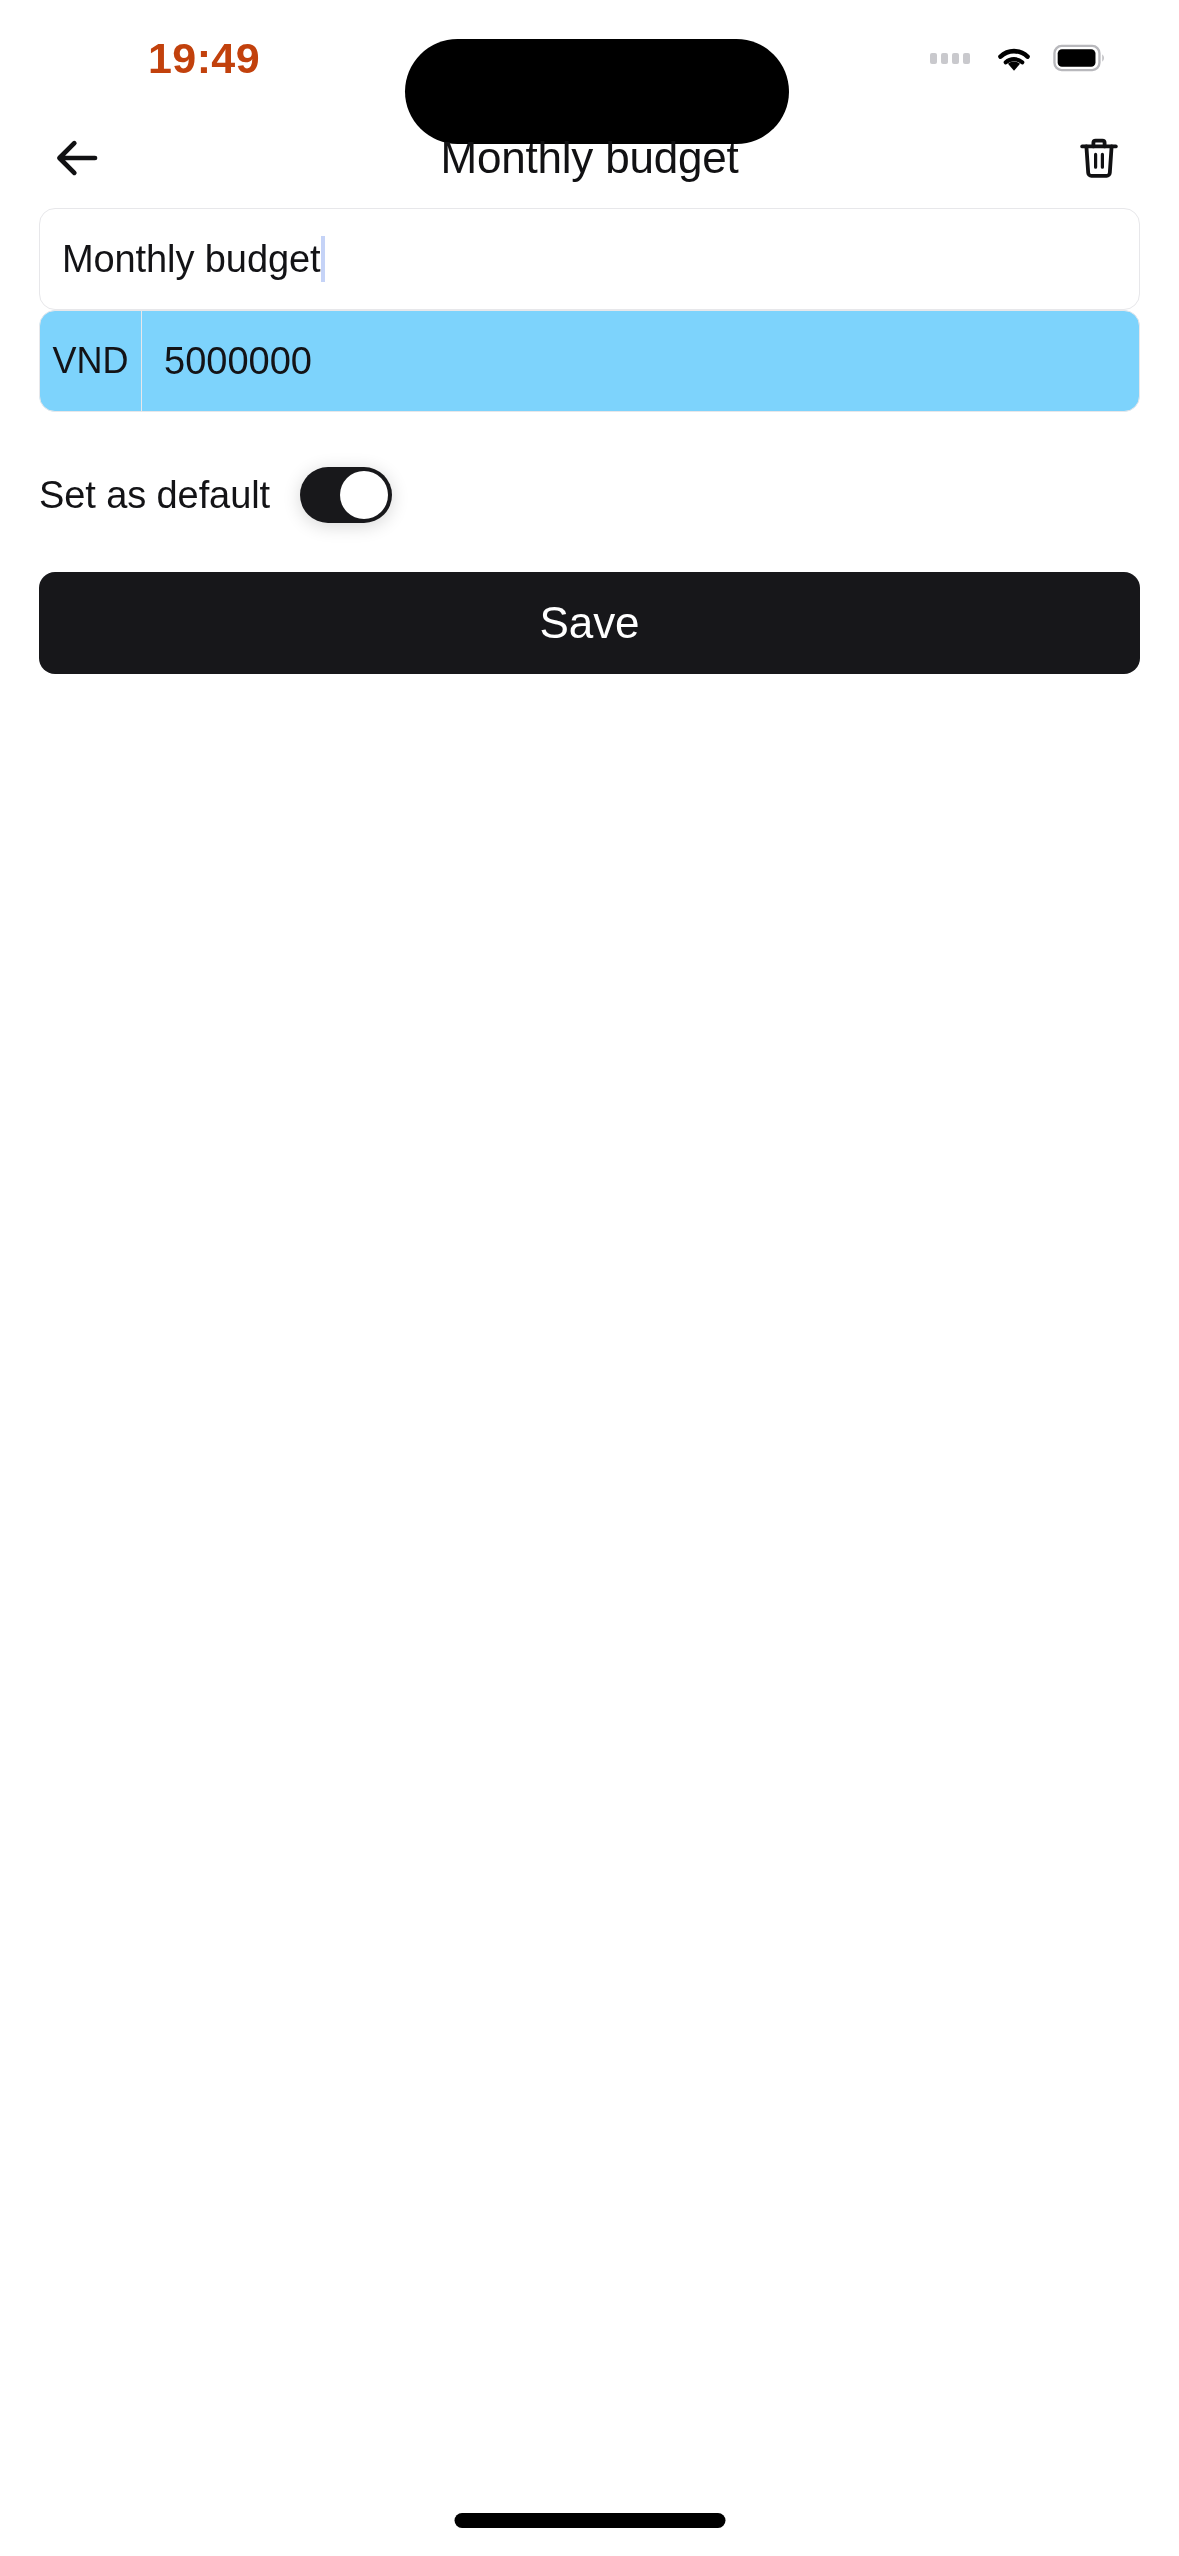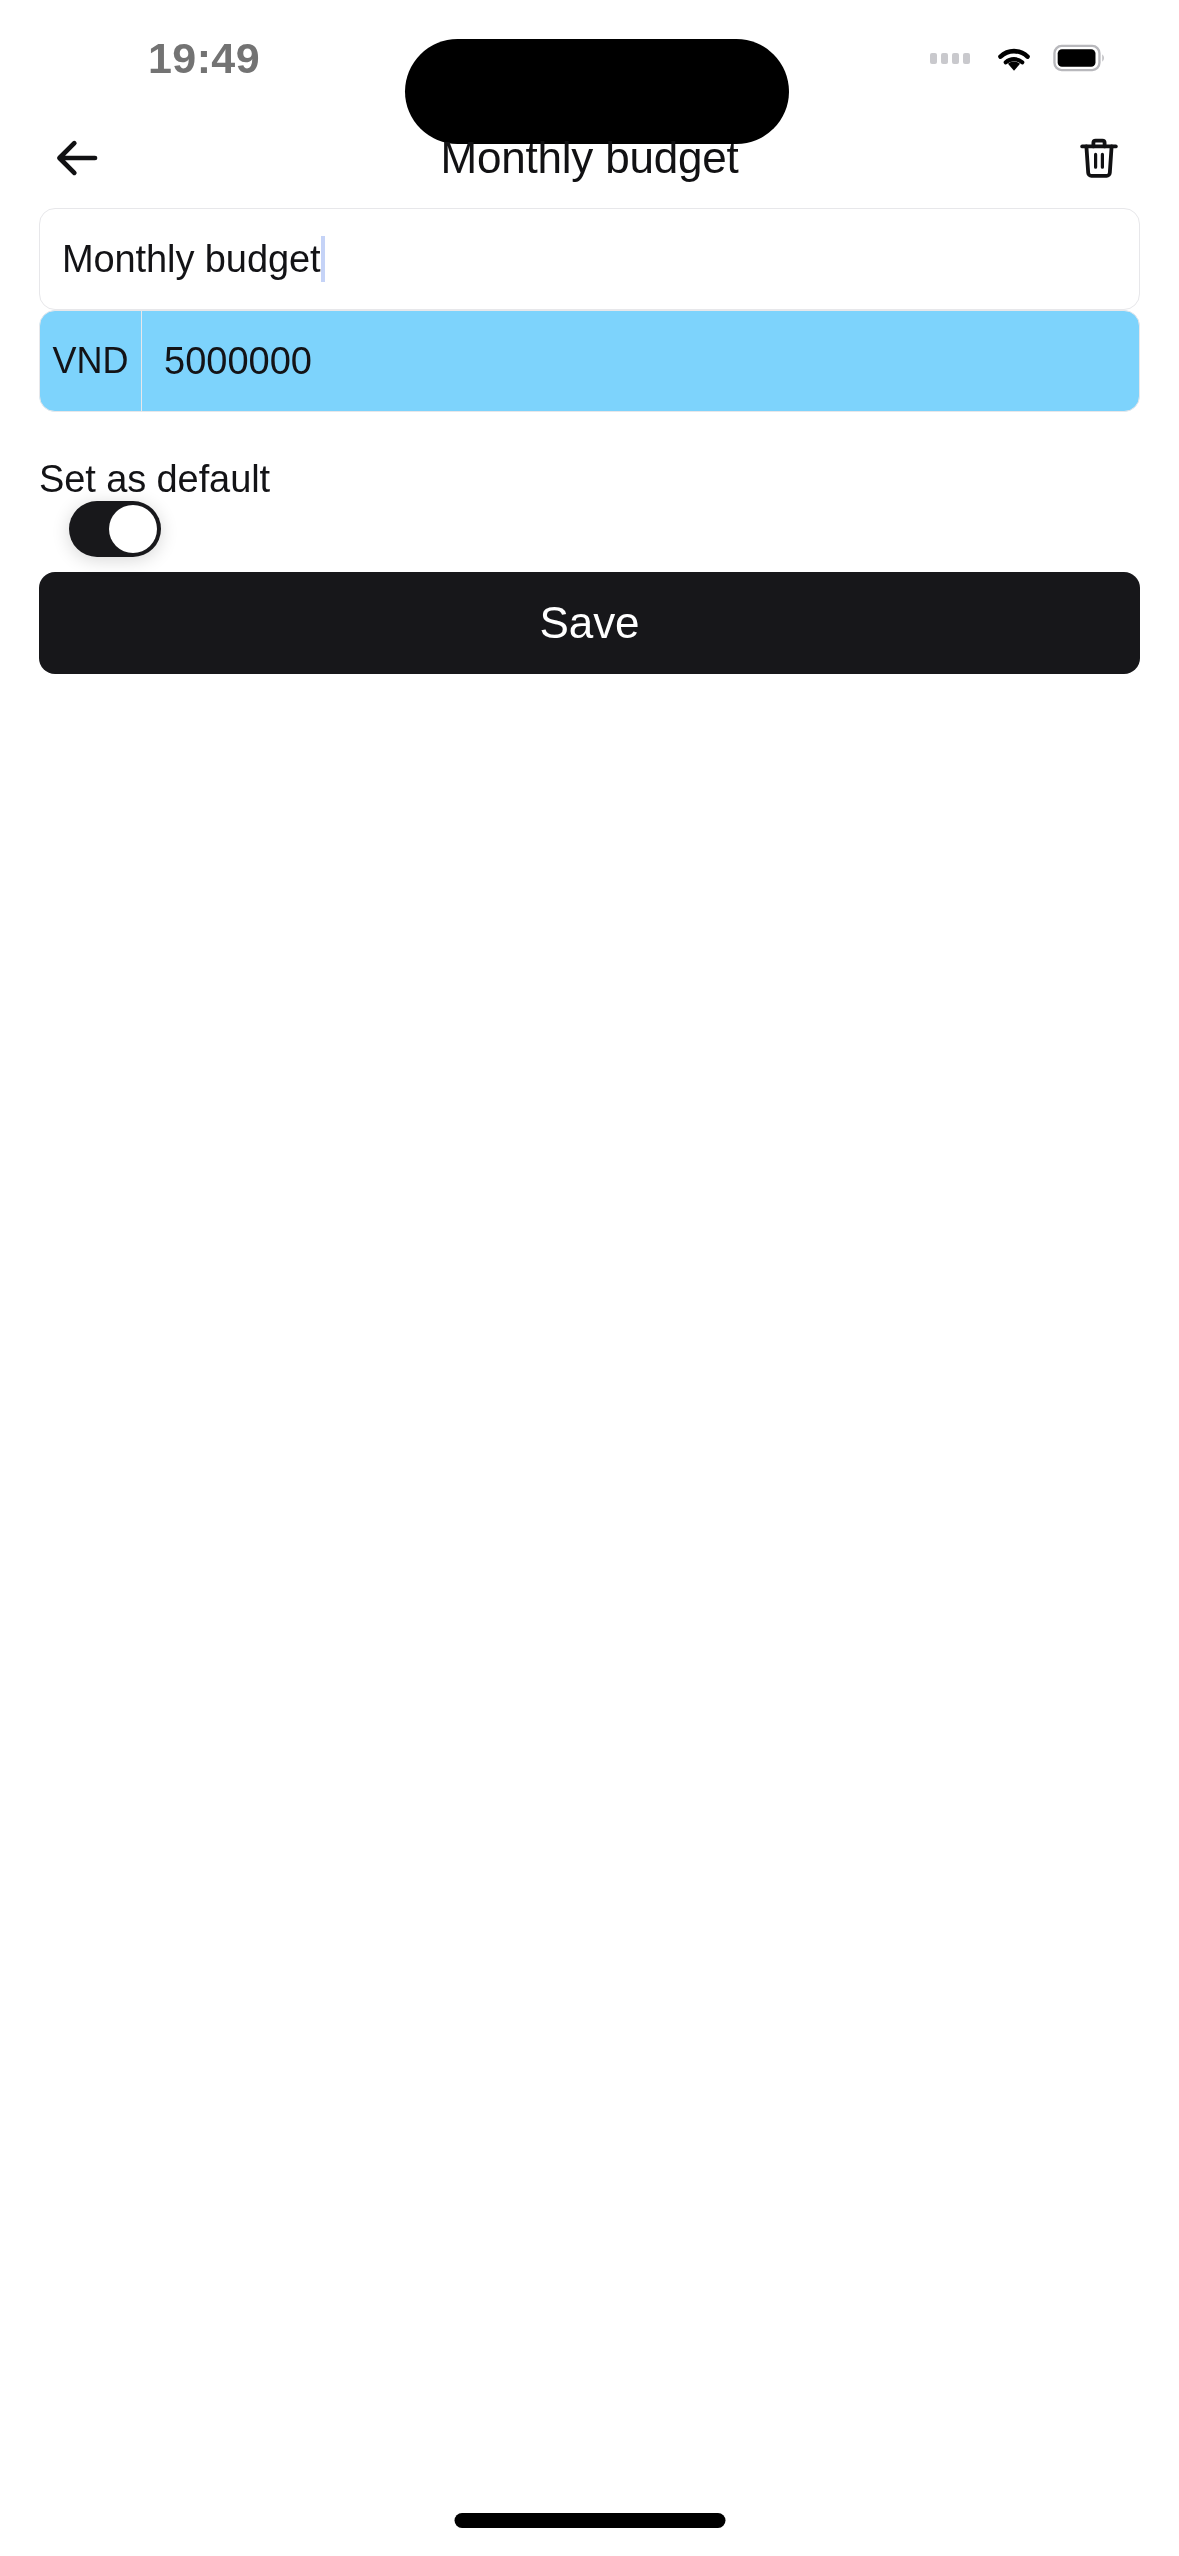--- a/index.html
+++ b/index.html
@@ -25,21 +25,21 @@
     height: 108px;
   }
   .status-time {
     position: absolute;
     left: 148px;
     top: 58px;
     transform: translateY(-50%);
     font-size: 43px;
     font-weight: 600;
     letter-spacing: 0.4px;
-    color: #737373;
+    color: #c2410c;
     white-space: nowrap;
   }
   .dynamic-island {
     position: absolute;
     left: 405px;
     top: 39px;
     width: 384px;
     height: 105px;
     background: #000000;
     border-radius: 56px;
@@ -176,23 +176,23 @@
     flex: 1;
     display: flex;
     align-items: center;
     padding-left: 22px;
     font-size: 38px;
     color: #131316;
   }
 
   .toggle-row {
     display: flex;
+    align-items: center;
     margin-top: 46px;
     height: 74px;
-    flex-direction: column;
   }
   .toggle-label {
     font-size: 38px;
     color: #131316;
     letter-spacing: -0.1px;
   }
   .switch {
     position: relative;
     width: 92px;
     height: 56px;

